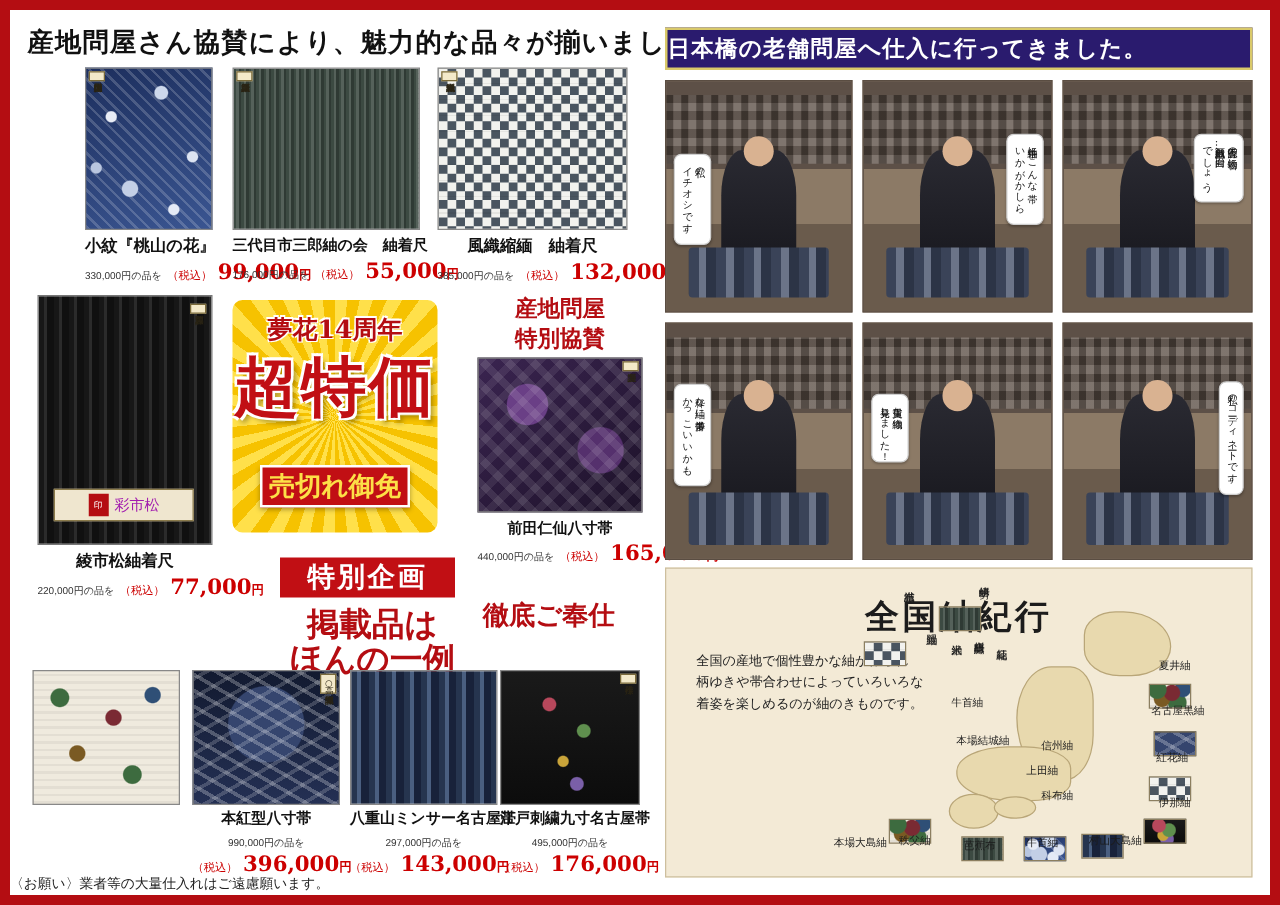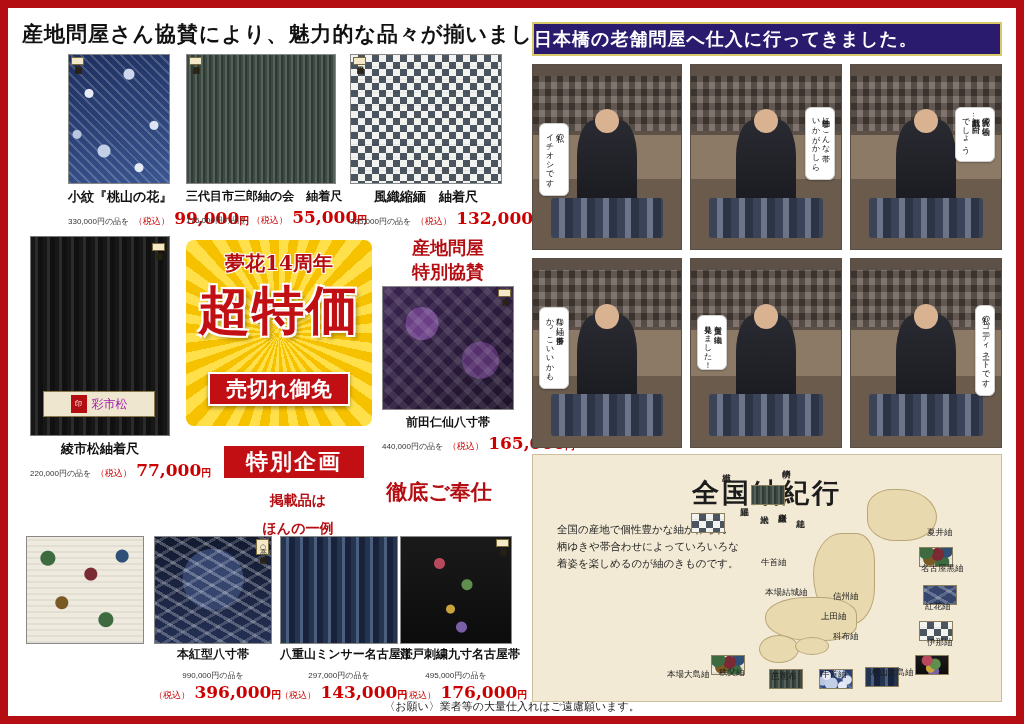--- a/index.html
+++ b/index.html
@@ -154,21 +154,21 @@
   }
   .roll-seal {
     width:16px; height:18px; background:#b40d12; color:#fff;
     font-size:7px; display:flex; align-items:center; justify-content:center;
     font-family:"DejaVu Serif", serif;
   }
   .roll-label-text { font-family:"DejaVu Serif", serif; font-size:12px; font-weight:normal; color:#a21caf; }
 
   
   .burst {
-    position:absolute; left:178px; top:232px; width:186px; height:186px;
+    position:absolute; left:178px; top:232px; width:164px; height:186px;
   }
   .burst-bg {
     position:absolute; inset:0;
     background:
       conic-gradient(from 0deg,
         #ffe04a 0 6deg,#f6c200 6deg 12deg,#ffe04a 12deg 18deg,#f6c200 18deg 24deg,
         #ffe04a 24deg 30deg,#f6c200 30deg 36deg,#ffe04a 36deg 42deg,#f6c200 42deg 48deg,
         #ffe04a 48deg 54deg,#f6c200 54deg 60deg,#ffe04a 60deg 66deg,#f6c200 66deg 72deg,
         #ffe04a 72deg 78deg,#f6c200 78deg 84deg,#ffe04a 84deg 90deg,#f6c200 90deg 96deg,
         #ffe04a 96deg 102deg,#f6c200 102deg 108deg,#ffe04a 108deg 114deg,#f6c200 114deg 120deg,
@@ -198,21 +198,21 @@
     font-family:"DejaVu Serif", serif;
     font-weight:bold; font-size:52px; line-height:60px;
     color:#c10f14;
     text-shadow:2px 2px 0 #fff,-2px -2px 0 #fff,2px -2px 0 #fff,-2px 2px 0 #fff, 4px 4px 4px rgba(0,0,0,.3);
     letter-spacing:2px;
     white-space:nowrap;
   }
   .burst-sub {
     position:absolute; left:22px; right:22px; bottom:20px;
     height:34px; background:#c10f14; border:2px solid #fff;
-    color:#ffffff; font-family:"DejaVu Serif", serif; font-weight:bold;
+    color:#fde047; font-family:"DejaVu Serif", serif; font-weight:bold;
     font-size:21px; display:flex; align-items:center; justify-content:center;
     box-shadow:0 2px 4px rgba(0,0,0,.35);
     white-space:nowrap;
   }
 
   .sanchi-title {
     position:absolute; left:376px; top:228px; width:128px;
     text-align:center;
     font-family:"DejaVu Serif", serif; font-weight:bold;
     color:#b40d12; font-size:18px; line-height:24px;
@@ -227,42 +227,42 @@
     white-space:nowrap;
   }
   .tokubetsu {
     position:absolute; left:216px; top:438px; width:140px; height:32px;
     font-size:22px; letter-spacing:2px;
   }
   .keisai {
     position:absolute; left:190px; top:478px; width:200px;
     text-align:center; color:#b40d12;
     font-family:"DejaVu Serif", serif; font-weight:bold;
-    font-size:14px; line-height:28px;
+    font-size:26px; line-height:28px;
     white-space:nowrap;
   }
   .tettei {
     position:absolute; left:356px; top:470px; width:150px;
     text-align:center; color:#b40d12;
     font-family:"DejaVu Serif", serif; font-weight:bold;
     font-size:21px;
     white-space:nowrap;
   }
 
   
   .prod-bot { position:absolute; top:528px; }
   .p-name2 {
     text-align:center; font-family:"DejaVu Serif", serif;
     font-weight:bold; font-size:12px; color:#111; line-height:15px; margin-top:3px;
     white-space:nowrap;
   }
 
   .footer-note {
     position:absolute; left:0; right:0; bottom:2px;
-    text-align:center; font-size:11px; color:#222;
+    text-align:left; font-size:11px; color:#222;
     font-family:"DejaVu Serif", serif;
   }
 
   
   .rt-banner {
     position:absolute; left:16px; top:14px; width:470px; height:34px;
     background:#2a1b6e; border:2px solid #d9c96a;
     display:flex; align-items:center; 
   }
   .rt-banner span {

